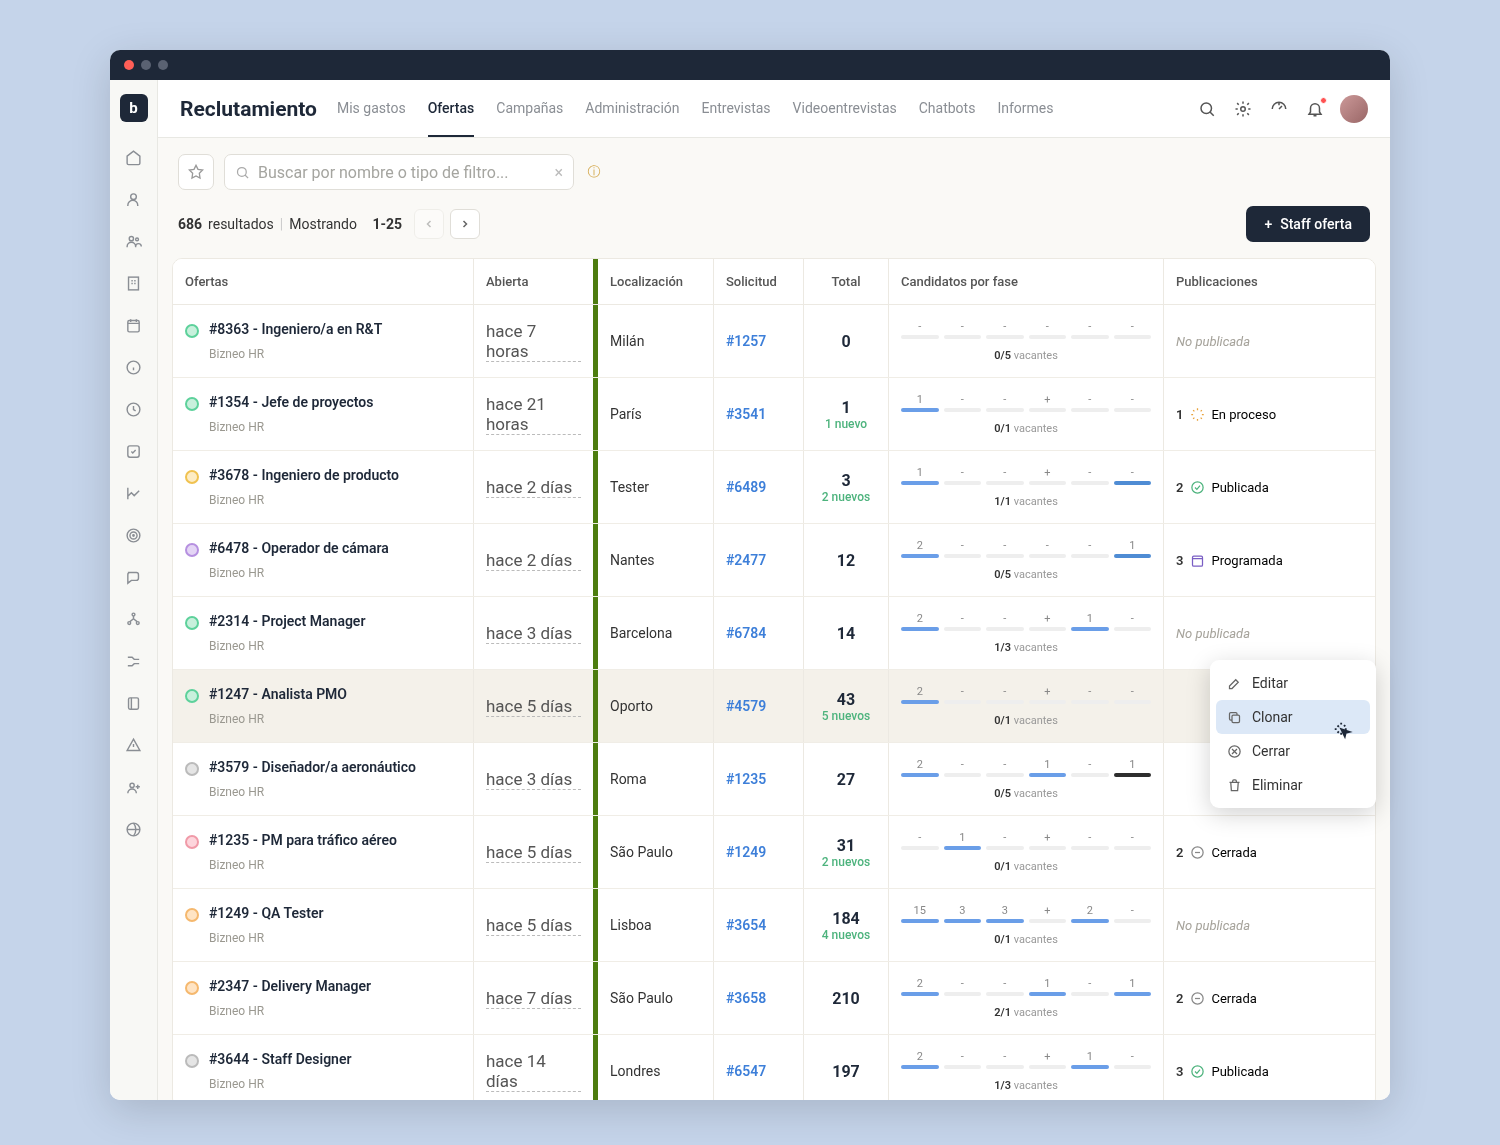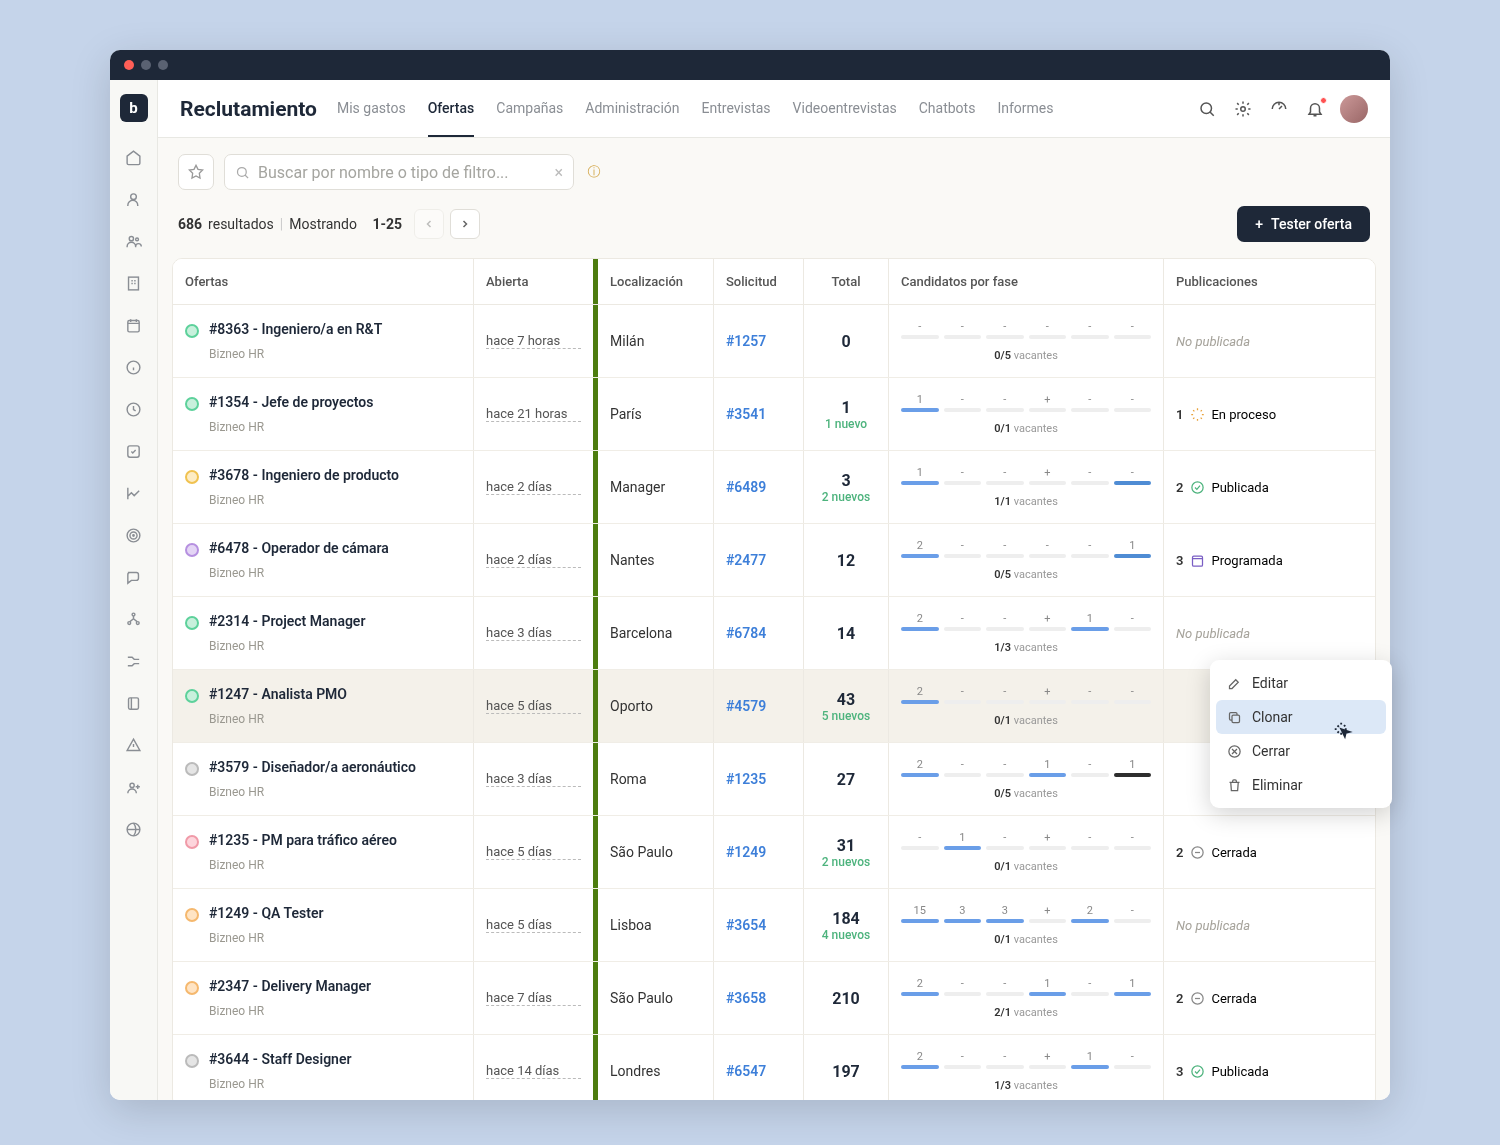--- a/index.html
+++ b/index.html
@@ -57,41 +57,41 @@
 .row .td{display:flex;flex-direction:column;justify-content:center}
 .st{width:14px;height:14px;border-radius:50%;display:inline-block;margin-right:10px;vertical-align:middle}
 .s-g{background:#c8f0dc;border:2px solid #5dd19b}
 .s-y{background:#fdecc4;border:2px solid #f0c250}
 .s-p{background:#e4d5f5;border:2px solid #b690e0}
 .s-gr{background:#e5e5e5;border:2px solid #bbb}
 .s-pk{background:#fdd5dc;border:2px solid #f09aa8}
 .s-o{background:#ffe4c4;border:2px solid #f5b86e}
 .jtitle{font-weight:600;color:#1e2838;font-size:14px}
 .jcompany{font-size:12px;color:#9a9890;margin-top:9px}
-.dashed{border-bottom:1px dashed #bbb;display:inline-block;color:#555;font-size:13px}
+.dashed{border-bottom:1px dashed #bbb;display:inline-block;color:#555;font-size:17px}
 .loc{color:#333;font-size:14px}
 .link{color:#3d7fd9;font-weight:600;font-size:14px}
 .tot{font-weight:700;font-size:16px;color:#1e2838}
 .new{color:#4db37d;font-size:12px;font-weight:500}
 .phases{display:flex;flex-direction:column;gap:4px}
 .phrow{display:flex;gap:5px}
 .phase{flex:1;text-align:center}
 .phn{font-size:11px;color:#888;height:13px}
 .phbar{height:4px;background:#eee;border-radius:2px;margin-top:2px}
 .phbar.b1{background:#6a9ee8}
 .phbar.b3{background:#4f8cd4}
 .phbar.b4{background:#2e2e2e}
 .vac{font-size:11px;color:#999;text-align:center;margin-top:6px}
 .vac b{color:#333;font-weight:600}
 .pub{display:flex;align-items:center;gap:6px;font-size:13px}
 .pub.gray{color:#a5a29a;font-style:italic}
 .pubn{font-weight:600;color:#333}
 .pico{width:16px;height:16px;display:inline-flex;align-items:center;justify-content:center}
 .pico svg{width:15px;height:15px}
-.ctx{position:absolute;background:#fff;border-radius:9px;box-shadow:0 6px 24px rgba(0,0,0,.18);padding:6px;width:182px;z-index:20}
+.ctx{position:absolute;background:#fff;border-radius:9px;box-shadow:0 6px 24px rgba(0,0,0,.18);padding:6px;width:166px;z-index:20}
 .ctxi{display:flex;align-items:center;gap:10px;padding:9px 11px;border-radius:6px;font-size:14px;color:#333;cursor:pointer}
 .ctxi.hl{background:#dce8f7}
 .ctxi svg{width:15px;height:15px;color:#666}
 .cursor{position:absolute;width:22px;height:22px;pointer-events:none;z-index:22}
 </style>
 </head>
 <body>
 
 <div class="frame">
 <div class="window">
@@ -276,21 +276,21 @@
                 </div>
             <div class="pbtn">
                   <svg width="12" height="12" viewBox="0 0 24 24" fill="none" stroke="currentColor" stroke-width="3">
                     <path d="M9 6l6 6-6 6"></path>
                   </svg>
                 </div>
           </div>
         </div>
         <button class="newbtn">
               <span>+</span>
-              <span>Tester oferta</span>
+              <span>Staff oferta</span>
             </button>
       </div>
       <div class="tablewrap">
         <div class="table">
           <div class="thead" id="thead">
                 <div class="th c1">Ofertas</div>
                 <div class="th c2">Abierta</div>
                 <div class="th c3">Localización</div>
                 <div class="th c4">Solicitud</div>
                 <div class="th c5">Total</div>
@@ -413,21 +413,21 @@
                 </div>
                 <div class="row">
                   <div class="td c1">
                     <div><span class="st s-y"></span><span class="jtitle">#3678 - Ingeniero de producto</span></div>
                     <div class="jcompany" style="padding-left:24px">Bizneo HR</div>
                   </div>
                   <div class="td c2">
                     <span class="dashed">hace 2 días</span>
                   </div>
                   <div class="td c3">
-                    <span class="loc">Manager</span>
+                    <span class="loc">Tester</span>
                   </div>
                   <div class="td c4">
                     <span class="link">#6489</span>
                   </div>
                   <div class="td c5">
                     <span class="tot">3</span>
                     <span class="new">2 nuevos</span>
                   </div>
                   <div class="td c6">
                     <div class="phases">

